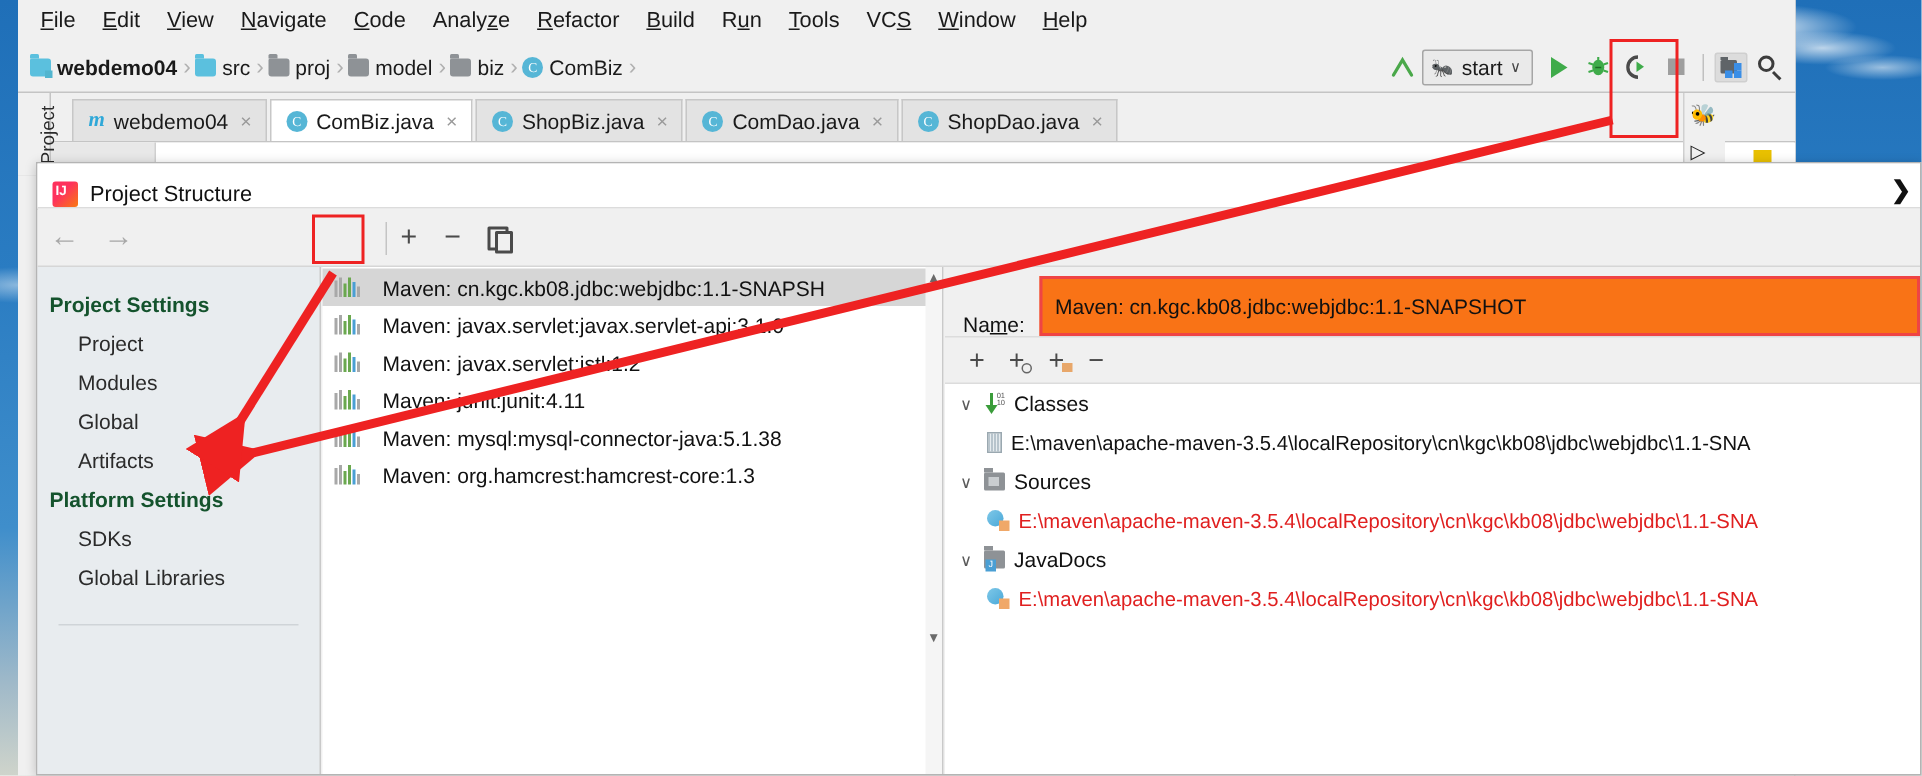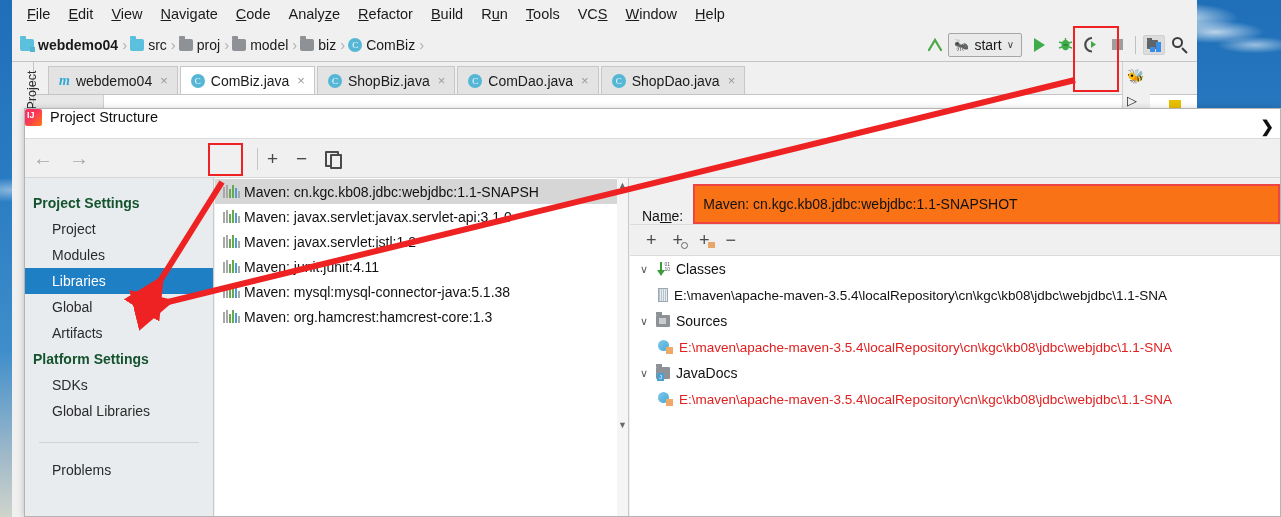--- a/index.html
+++ b/index.html
@@ -168,22 +168,22 @@
   .arrow-mark { position: absolute; left: 4px; top: 31px; font-size: 13px; color: #222; }
 
   
   #ps-dialog {
     position: absolute; left: 24px; top: 108px; width: 1257px; height: 409px;
     background: #f0f0f0; border: 1px solid #b4b4b4;
     box-shadow: 0 1px 7px rgba(0,0,0,.22);
     z-index: 10;
   }
   #ps-titlebar {
-    height: 30px; background: #ffffff; display: flex; align-items: flex-start;
-    gap: 8px; border-bottom: 1px solid #dcdcdc;
+    height: 30px; background: #ffffff; display: flex; align-items: flex-end;
+    padding-left: 10px; gap: 8px; border-bottom: 1px solid #dcdcdc;
   }
   #ps-title { font-size: 14.5px; color: #111; }
   .ij-icon {
     width: 17px; height: 17px; background:
       linear-gradient(135deg, #fe315d 0%, #fe315d 40%, #f97a12 100%);
     border-radius: 2px; position: relative;
   }
   .ij-icon::after {
     content: 'IJ'; position: absolute; left: 2px; top: 1px; color: #fff;
     font-size: 9px; font-weight: bold; font-family: "Liberation Sans", sans-serif;
@@ -220,21 +220,21 @@
   .side-group { font-size: 14px; font-weight: bold; color: #14532d; padding: 5px 0 5px 8px; }
   .side-item { font-size: 14px; color: #2b2b2b; padding: 5px 0 5px 27px; }
   .side-item.selected { background: #1f7fc4; color: #ffffff; }
   .side-divider { height: 1px; background: #cfd4d8; margin: 18px 14px 14px 14px; }
 
   
   #lib-list {
     position: absolute; left: 190px; top: 38px; width: 414px; bottom: 0;
     background: #ffffff; border-right: 1px solid #c9c9c9; padding-top: 1px;
   }
-  .lib-row { display: flex; align-items: center; gap: 4px; height: 25px; padding-left: 8px; white-space: nowrap; text-align: right; }
+  .lib-row { display: flex; align-items: center; gap: 15px; height: 25px; padding-left: 8px; white-space: nowrap; text-align: right; }
   .lib-row.selected { background: #d6d6d6; }
   .lib-label { font-size: 14px; color: #111; }
   .mvn-icon { display: flex; align-items: flex-end; gap: 1px; height: 13px; }
   .mvn-icon i { display: block; width: 2px; }
   .mvn-icon i:nth-child(1) { height: 11px; background: #a8a8a8; }
   .mvn-icon i:nth-child(2) { height: 13px; background: #a8a8a8; }
   .mvn-icon i:nth-child(3) { height: 9px;  background: #6aa84f; }
   .mvn-icon i:nth-child(4) { height: 13px; background: #6aa84f; }
   .mvn-icon i:nth-child(5) { height: 10px; background: #4a9fd4; }
   .mvn-icon i:nth-child(6) { height: 7px;  background: #a8a8a8; }
@@ -490,28 +490,26 @@
       <span class="sep"></span>
       <span class="tb2">+</span>
       <span class="tb2">−</span>
       <span class="copy-ic"></span>
     </div>
 
     <div id="ps-sidebar">
       <div class="side-group">Project Settings</div>
       <div class="side-item">Project</div>
       <div class="side-item">Modules</div>
-      <div class="side-item selected">Libraries</div>
       <div class="side-item">Global</div>
       <div class="side-item">Artifacts</div>
       <div class="side-group">Platform Settings</div>
       <div class="side-item">SDKs</div>
       <div class="side-item">Global Libraries</div>
       <div class="side-divider"></div>
-      <div class="side-item">Problems</div>
     </div>
 
     <div id="lib-list">
       <div class="lib-row selected">
         <span class="mvn-icon">
             <i></i>
             <i></i>
             <i></i>
             <i></i>
             <i></i>

